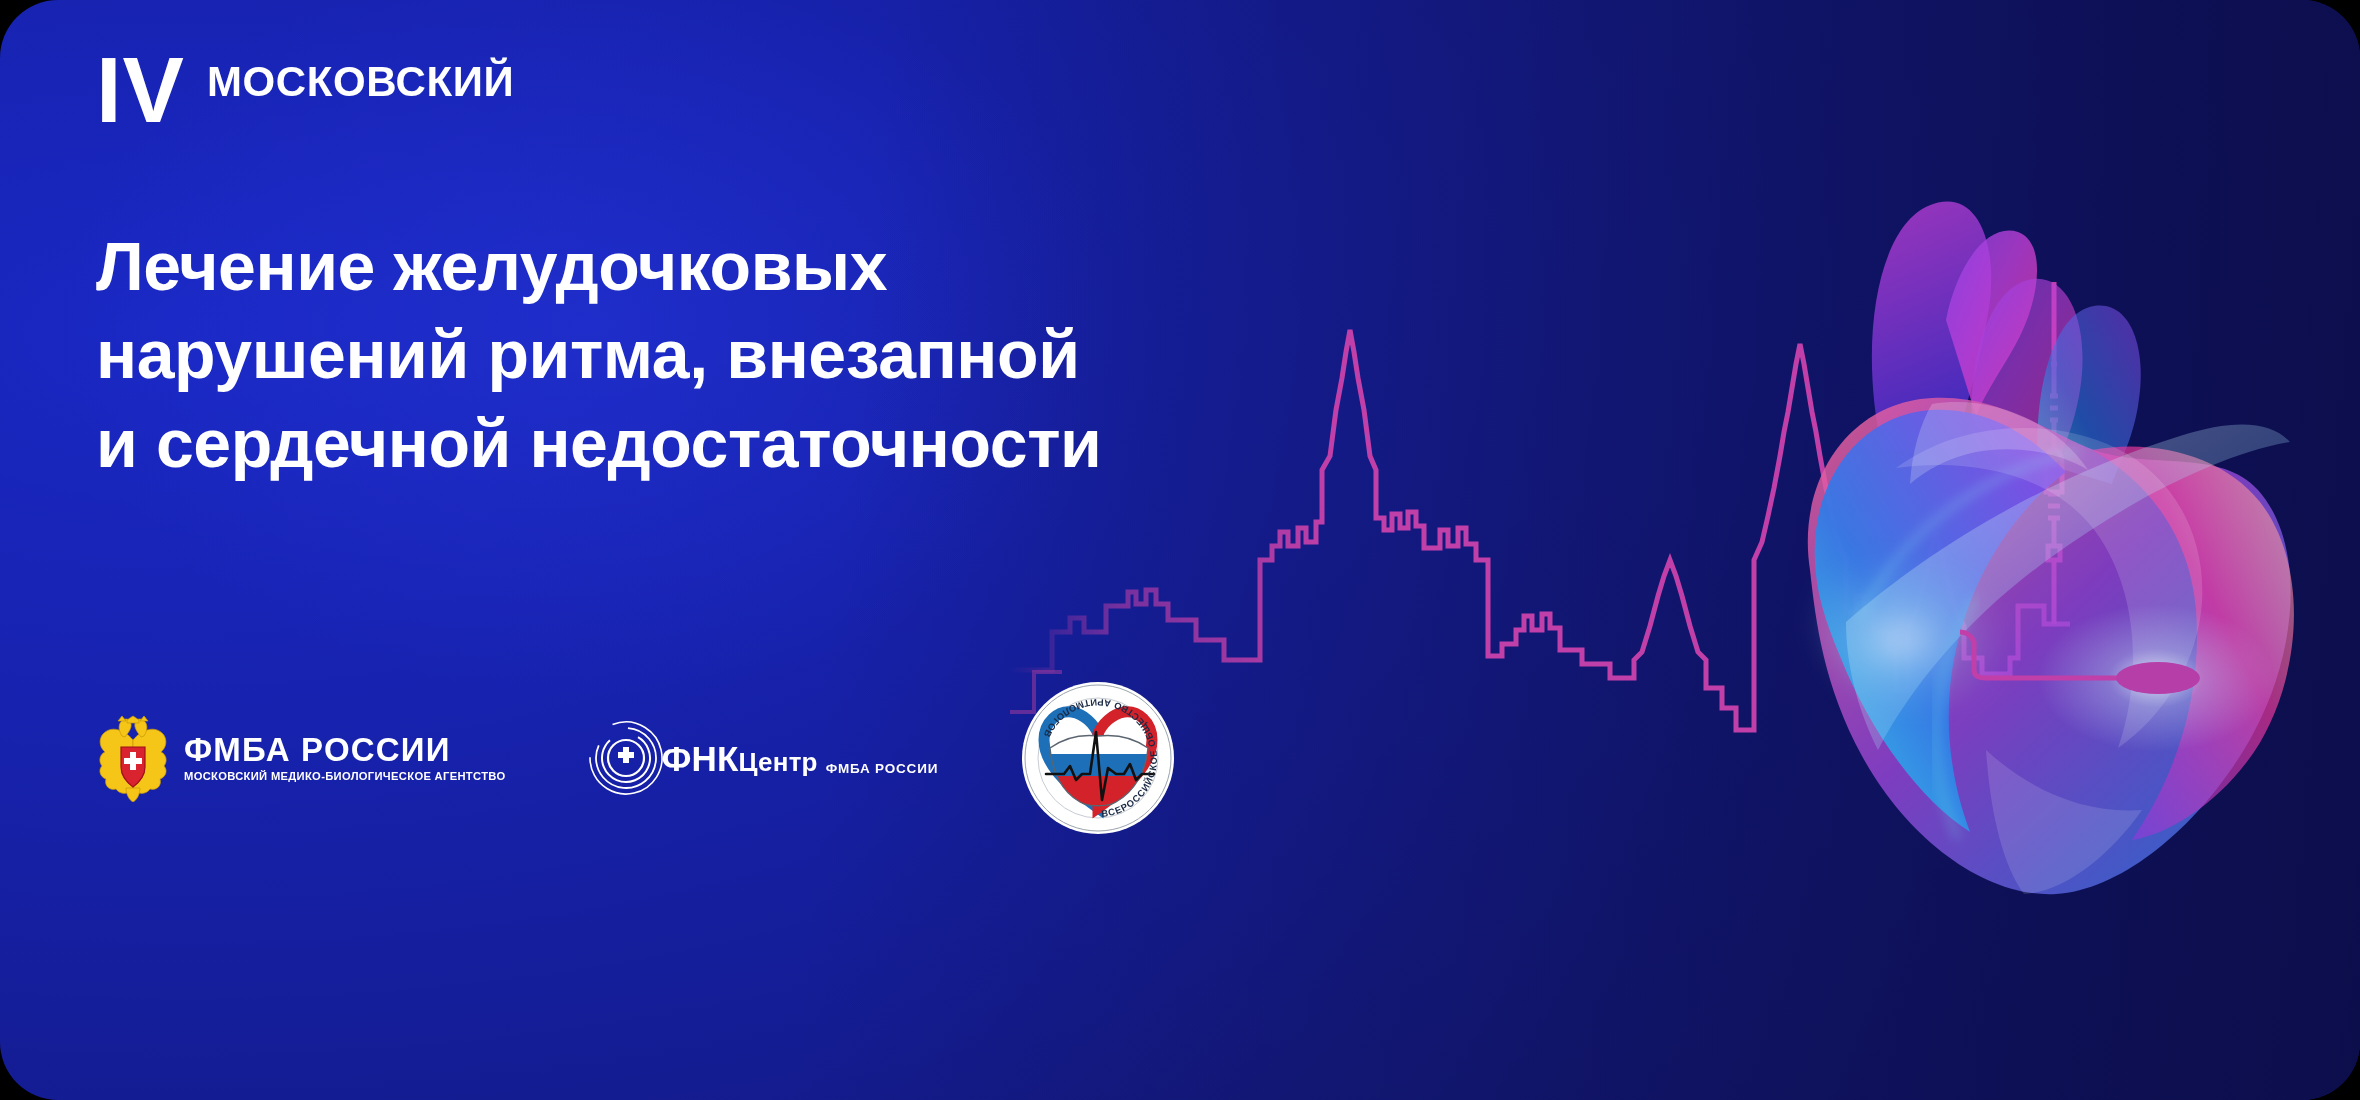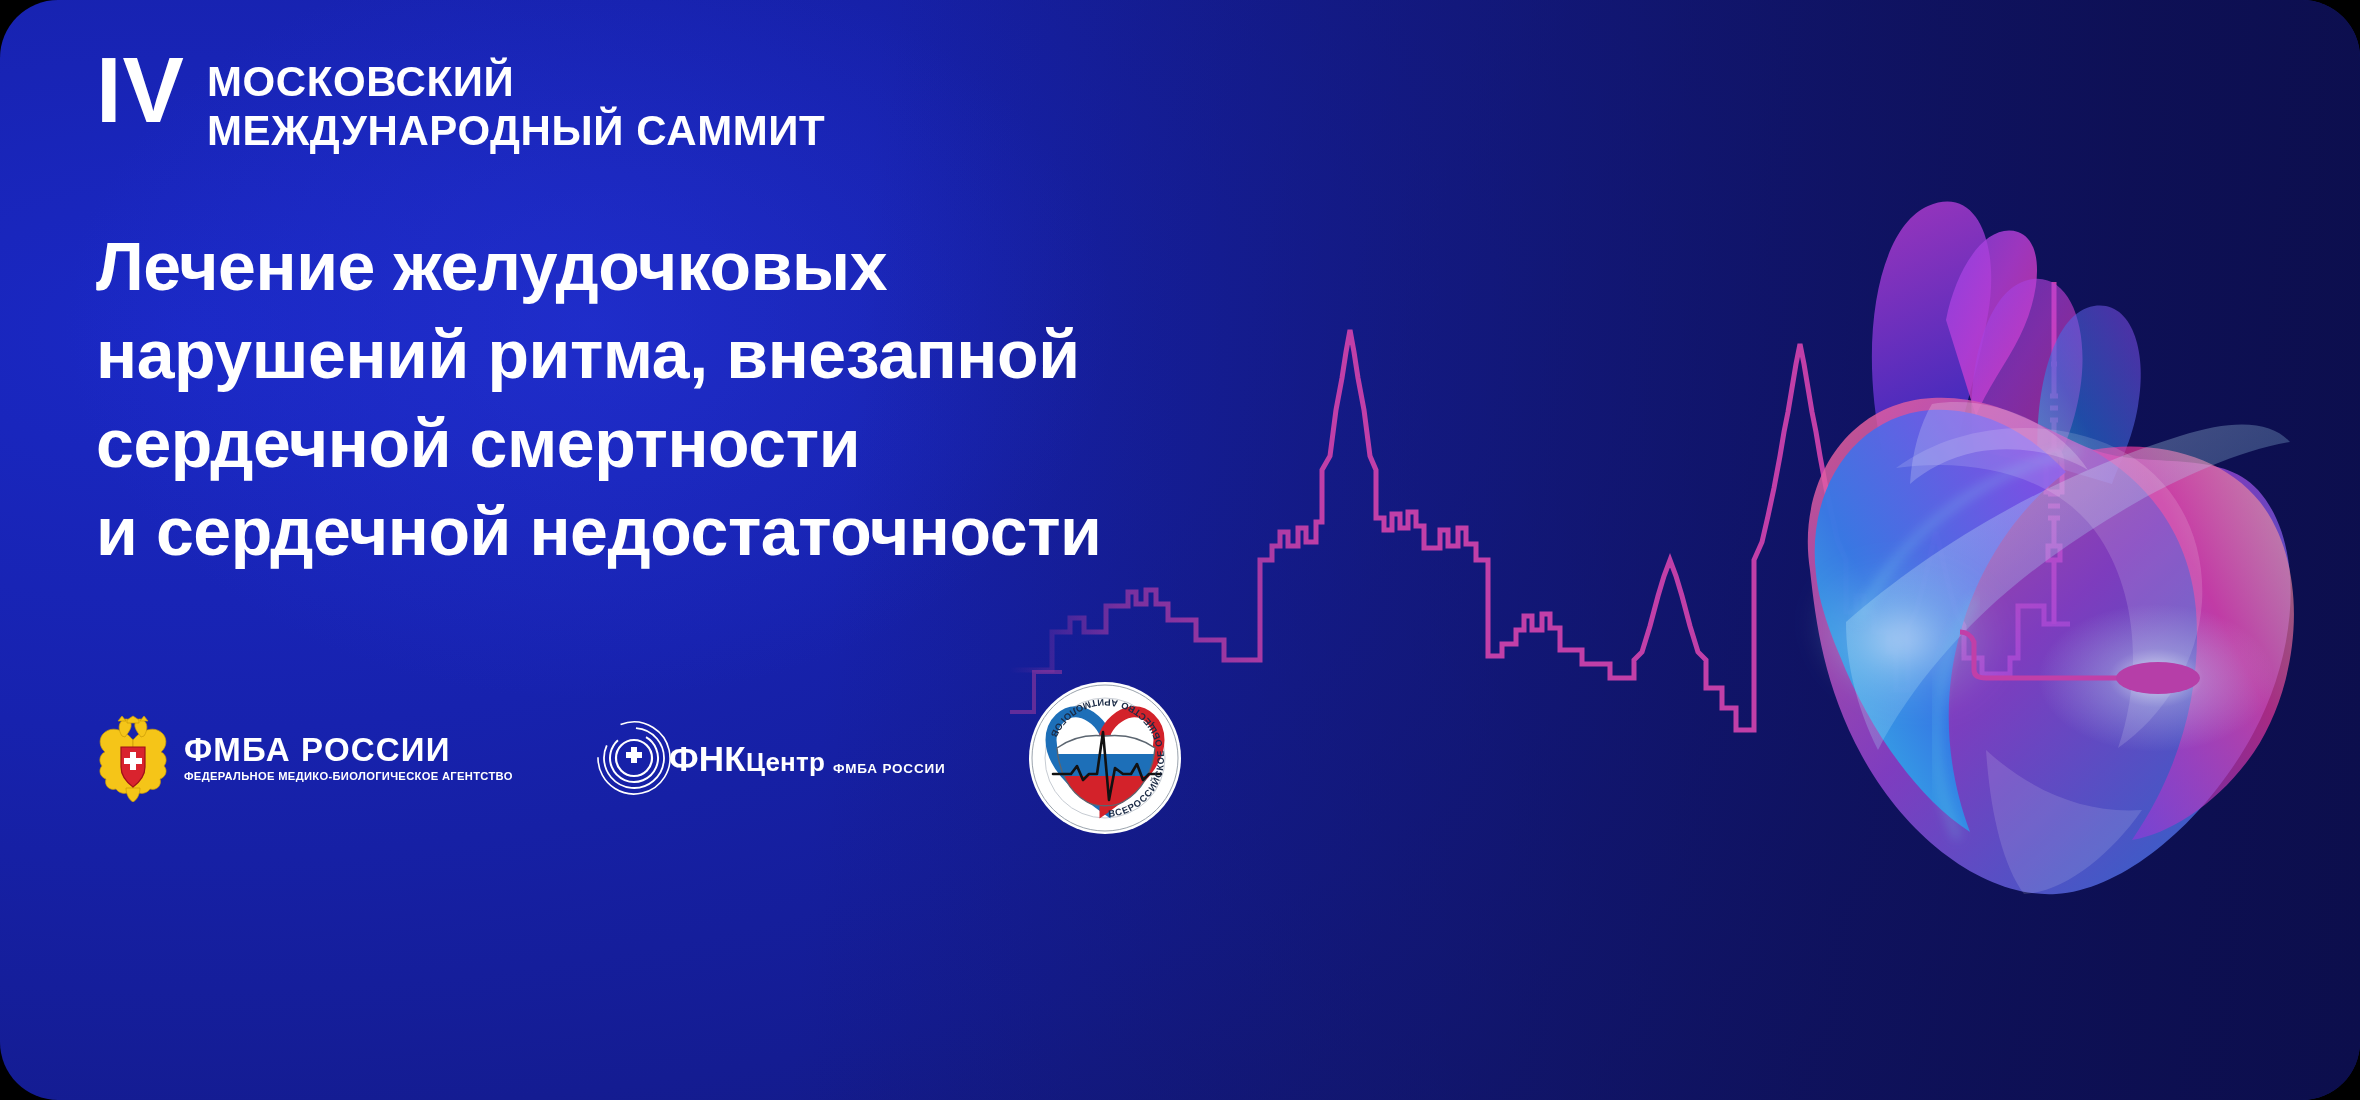--- a/index.html
+++ b/index.html
@@ -230,28 +230,26 @@
     <ellipse cx="186" cy="468" rx="120" ry="92" fill="url(#hGlow)" filter="url(#soft2)"></ellipse>
 
     <path d="M 108 470 C 150 382 232 322 330 300" fill="none" stroke="#8FE9F2" stroke-opacity=".45" stroke-width="4" filter="url(#soft)"></path>
     <path d="M 208 688 C 174 614 180 520 226 448" fill="none" stroke="#6FE3E8" stroke-opacity=".38" stroke-width="5" filter="url(#soft)"></path>
   </svg>
 
   <div class="header">
     <div class="roman">IV</div>
     <div class="hdr-lines">
       <span>МОСКОВСКИЙ</span>
-      <span>МЕЖДУНАРОДНЫЙ САММИТ</span>
     </div>
   </div>
 
   <div class="title">
     <span>Лечение желудочковых</span>
     <span>нарушений ритма, внезапной</span>
-    <span>сердечной смертности</span>
     <span>и сердечной недостаточности</span>
   </div>
 
   <div class="logos">
 
     <div class="logo-fmba">
       <svg class="eagle" viewBox="0 0 74 88" aria-hidden="true">
         <g fill="#F5C518" stroke="#C99A07" stroke-width="0.7">
 
           <path d="M37 26 C27 14 14 12 7 20 C2 26 4 34 9 38 C4 40 2 47 6 52
@@ -267,21 +265,21 @@
           <path d="M31 2 L37 -2 L43 2 L43 5 L31 5 Z" transform="translate(0,4)"></path>
 
           <path d="M30 74 C30 80 33 86 37 88 C41 86 44 80 44 74 Z"></path>
         </g>
 
         <path d="M25 33 h24 v20 c0 11 -8 17 -12 20 c-4 -3 -12 -9 -12 -20 Z" fill="#D9232E" stroke="#9E1119" stroke-width="1.2"></path>
         <path d="M34 38 h6 v6 h6 v6 h-6 v6 h-6 v-6 h-6 v-6 h6 Z" fill="#FFFFFF"></path>
       </svg>
       <div class="fmba-txt">
         <div class="fmba-main">ФМБА РОССИИ</div>
-        <div class="fmba-sub">ФЕДЕРАЛЬНОЕ МЕДИКО-БИОЛОГИЧЕСКОЕ АГЕНТСТВО</div>
+        <div class="fmba-sub">МОСКОВСКИЙ МЕДИКО-БИОЛОГИЧЕСКОЕ АГЕНТСТВО</div>
       </div>
     </div>
 
     <div class="logo-fnkc">
       <svg class="fnkc-mark" viewBox="0 0 78 78" aria-hidden="true">
         <g fill="none" stroke="#FFFFFF">
           <circle cx="39" cy="39" r="36" stroke-width="1.6" stroke-dasharray="150 42" transform="rotate(-58 39 39)"></circle>
           <circle cx="39" cy="39" r="30" stroke-width="1.8" stroke-dasharray="128 36" transform="rotate(-40 39 39)"></circle>
           <circle cx="39" cy="39" r="24" stroke-width="2" stroke-dasharray="104 30" transform="rotate(-22 39 39)"></circle>
           <circle cx="39" cy="39" r="18" stroke-width="2.2"></circle>

